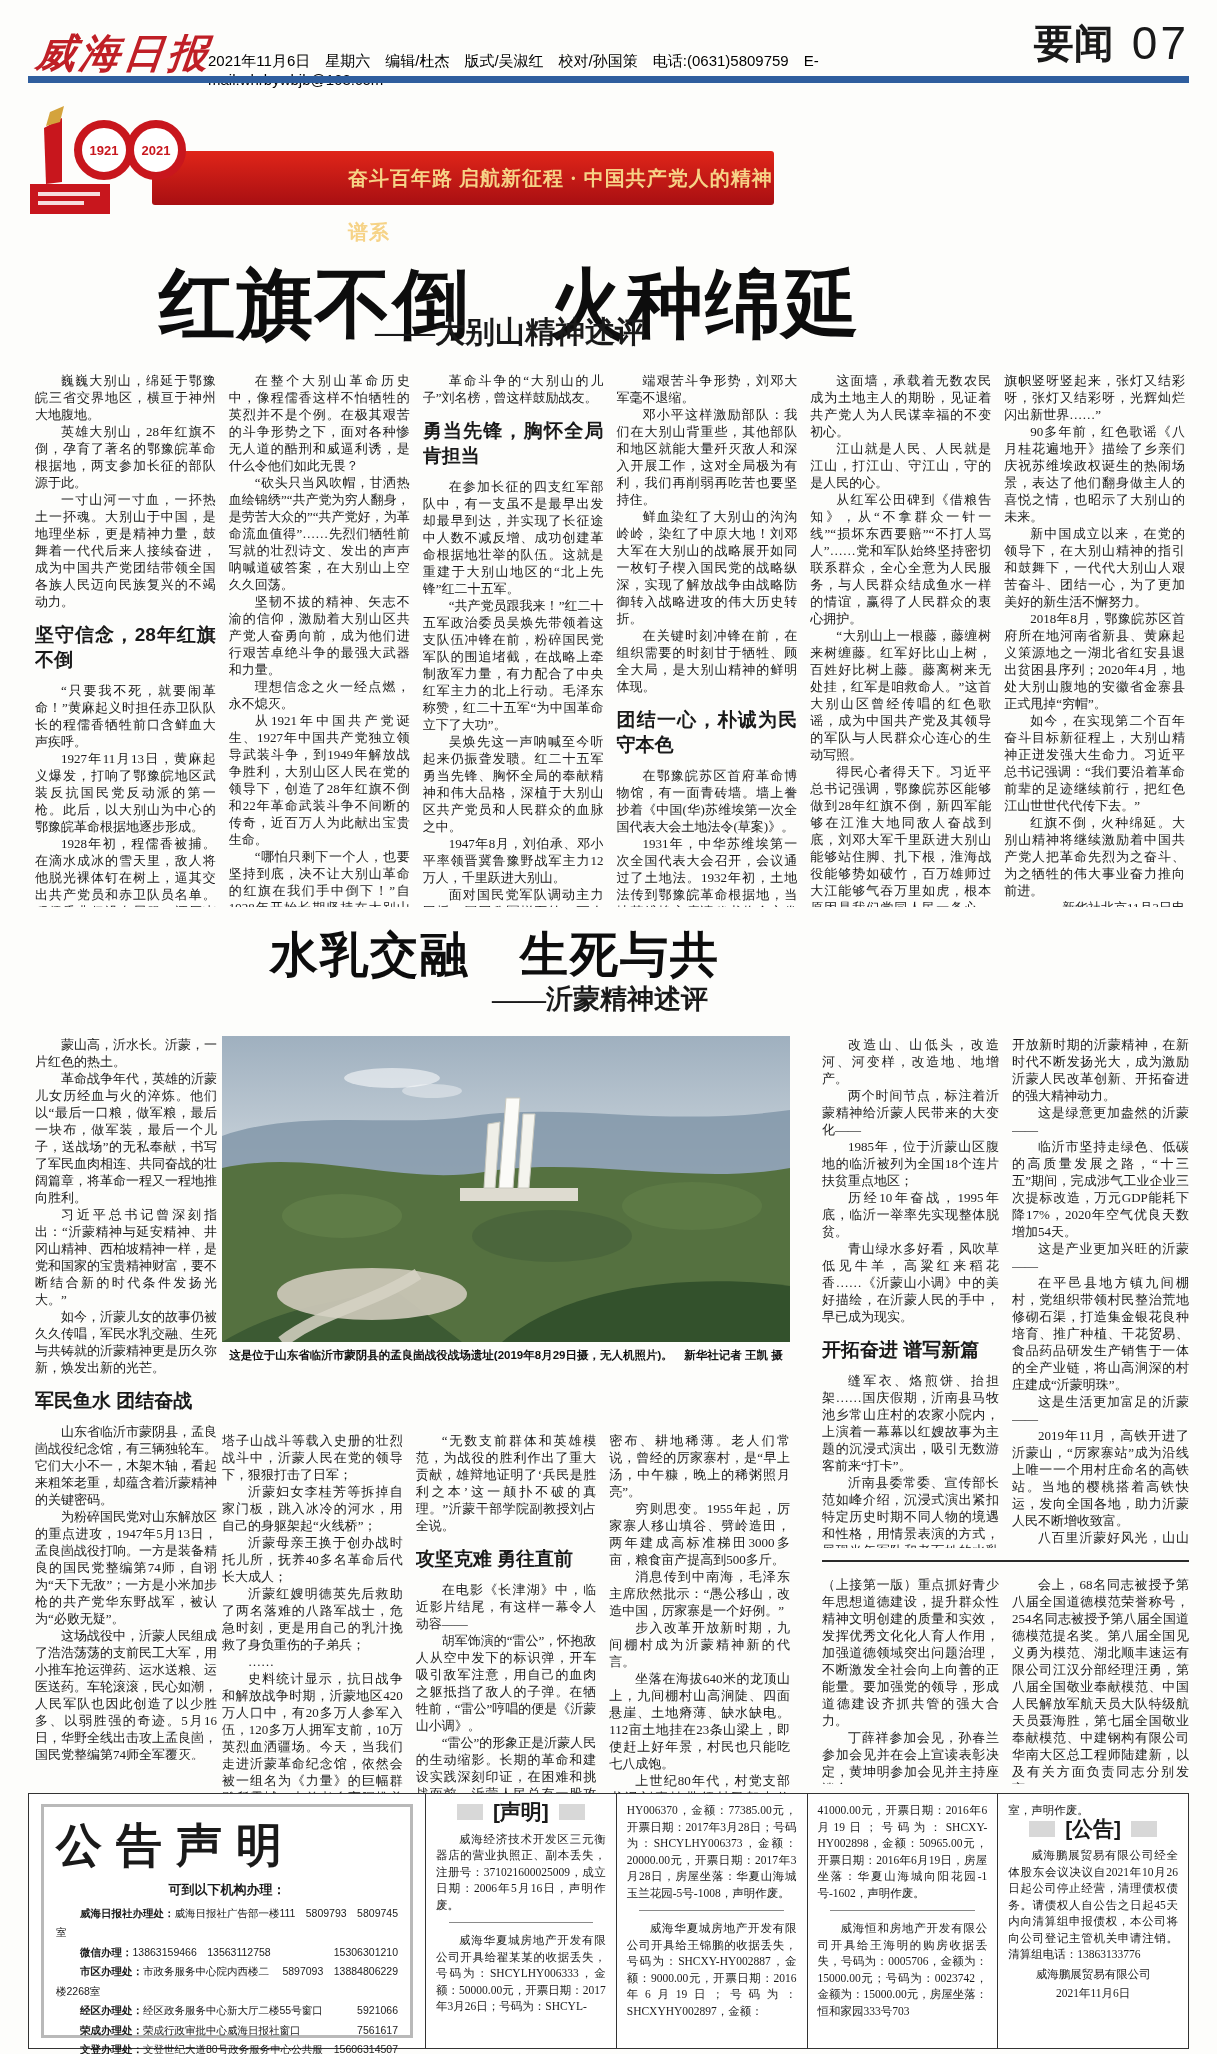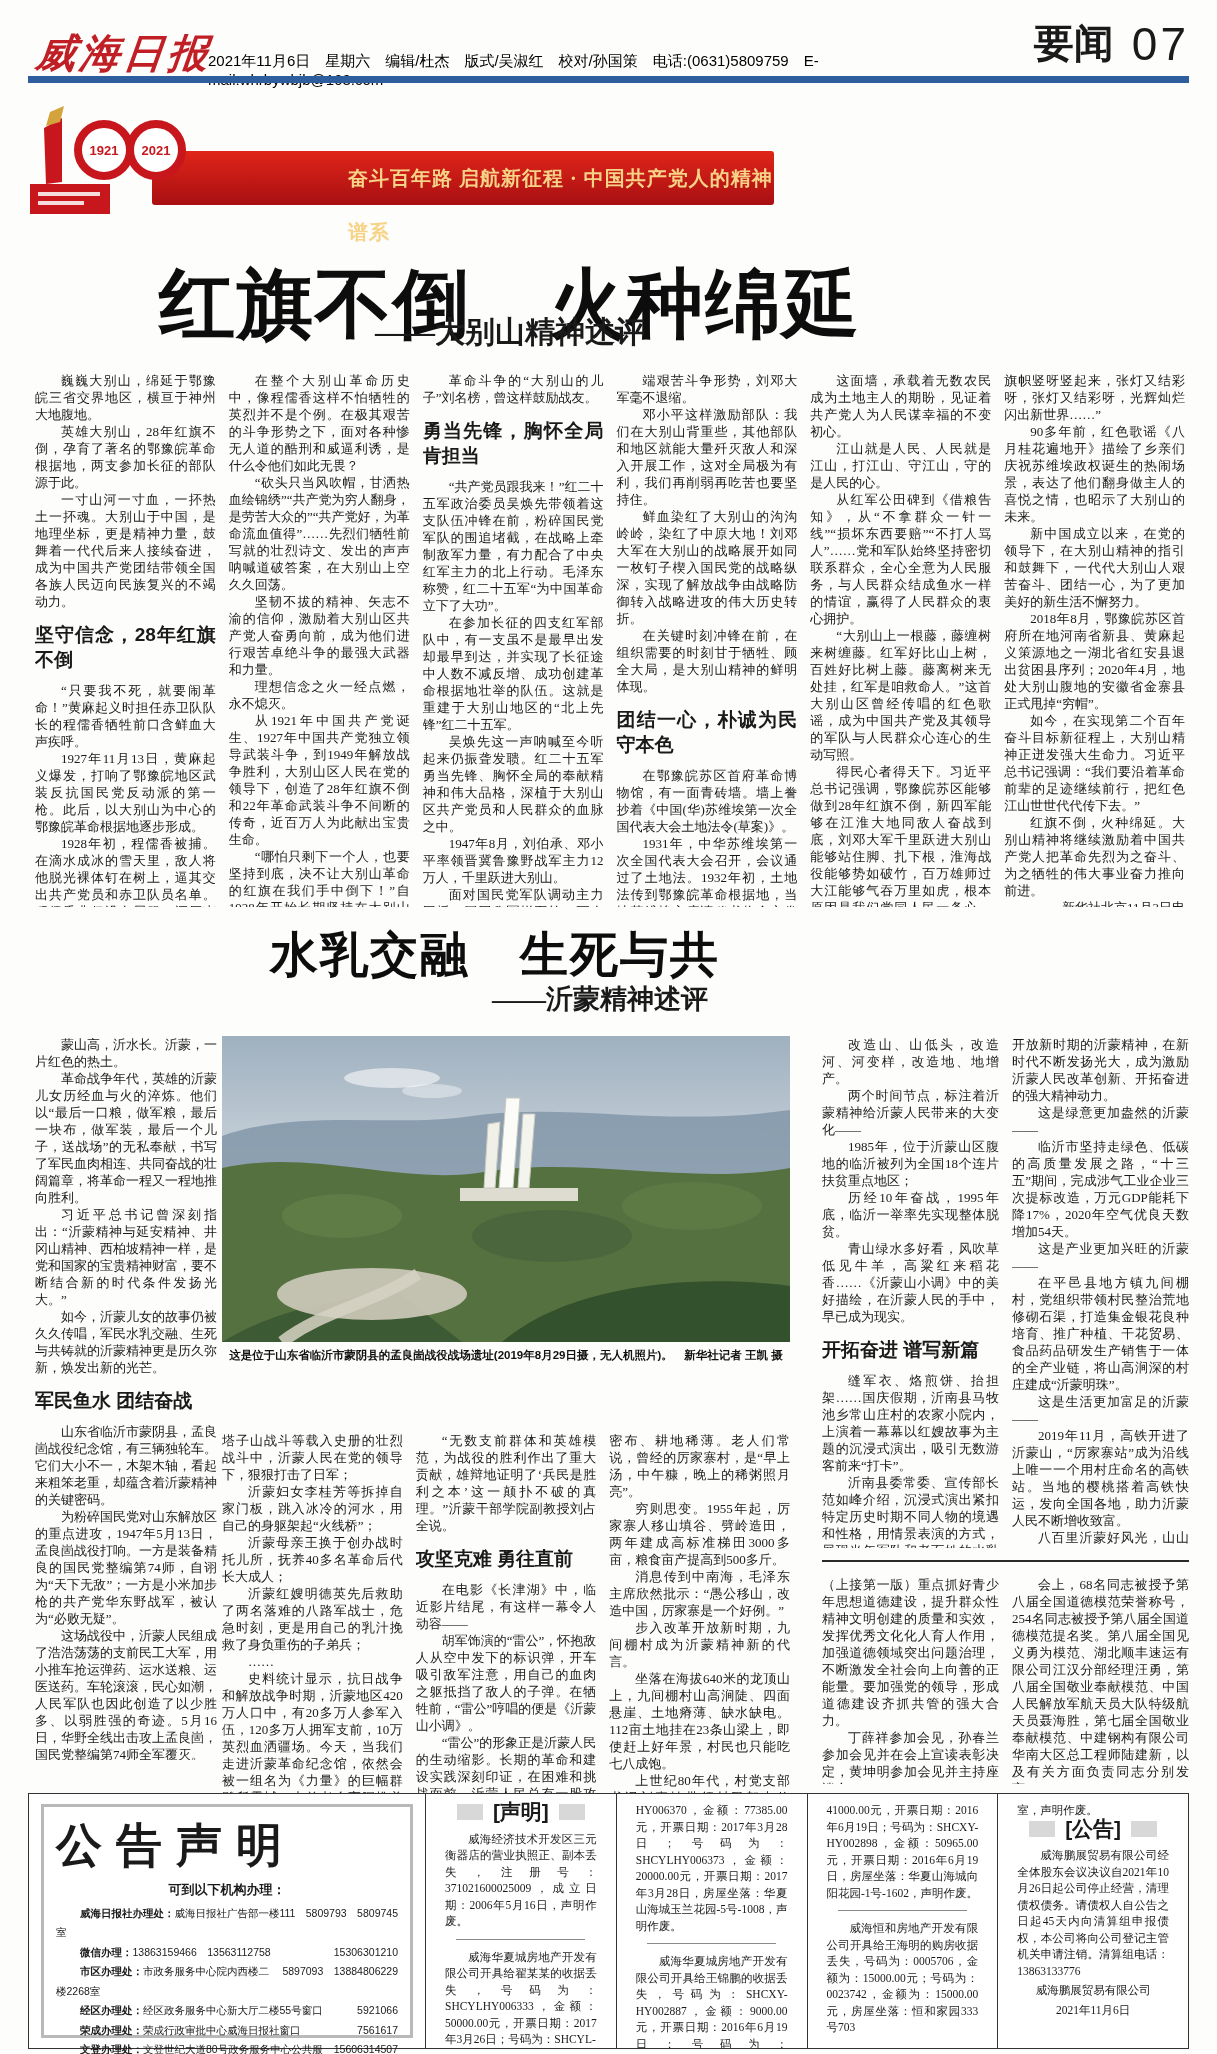--- a/index.html
+++ b/index.html
@@ -4,21 +4,21 @@
 <style>
   html,body{margin:0;padding:0;background:#e8e8e6;}
   #page{position:relative;width:1217px;height:2054px;background:#fdfdfb;margin:0 auto;overflow:hidden;
         font-family:"Liberation Serif","DejaVu Serif",serif;color:#1a1a1a;}
   .abs{position:absolute;}
   
   #masthead{left:36px;top:26px;font-style:italic;font-weight:700;font-size:40px;color:#c01f26;
             letter-spacing:4px;transform:skewX(-6deg);}
   #dateline{left:208px;top:52px;width:780px;font-family:"Liberation Sans","DejaVu Sans",sans-serif;
             font-size:15px;color:#000000;}
-  #secpage{right:28px;top:16px;display:flex;align-items:center;gap:18px;}
+  #secpage{right:28px;top:16px;display:flex;align-items:flex-start;gap:18px;}
   #secpage .sec{font-family:"Liberation Sans","DejaVu Sans",sans-serif;font-weight:700;font-size:40px;}
   #secpage .pg{font-family:"Liberation Sans","DejaVu Sans",sans-serif;font-weight:400;font-size:46px;letter-spacing:3px;}
   #hrule{left:28px;top:76px;width:1161px;height:7px;background:#2f5e9e;}
   
   #bannerstrip{left:152px;top:151px;width:622px;height:54px;background:linear-gradient(180deg,#e02519,#a80f12);
                border-radius:3px;line-height:54px;padding-left:196px;box-sizing:border-box;
                font-weight:700;font-size:20px;letter-spacing:1px;color:#f6d387;
                font-family:"Liberation Serif","DejaVu Serif",serif;}
   #emblem{left:30px;top:96px;width:160px;height:120px;}
   
@@ -47,21 +47,21 @@
   
   #notices{left:28px;top:1793px;width:1161px;height:256px;border:1px solid #333;box-sizing:border-box;
            display:flex;background:#fff;}
   #agbox{width:372px;margin:10px 12px;border:3px solid #b9b9b9;padding:2px 12px 4px;box-sizing:border-box;}
   #agtitle{text-align:left;font-weight:700;font-size:46px;letter-spacing:14px;margin-top:6px;}
   #agsub{text-align:center;font-family:"Liberation Sans","DejaVu Sans",sans-serif;font-weight:700;
          font-size:13px;margin:4px 0 5px;}
   .ag-row{display:flex;font-family:"Liberation Sans","DejaVu Sans",sans-serif;font-size:10.5px;line-height:1.85;}
   .ag-row b{font-weight:700;margin-left:24px;}
   .ag-tel{margin-left:auto;white-space:pre;padding-left:8px;}
-  .st-col{flex:1;border-left:1px solid #333;padding:8px 19px;box-sizing:border-box;overflow:hidden;
+  .st-col{flex:1;border-left:1px solid #333;padding:8px 10px;box-sizing:border-box;overflow:hidden;
           font-size:11.5px;line-height:16.5px;text-align:justify;}
   .st-col p{margin:0;text-indent:2em;}
   .st-col p.cont{text-indent:0;}
   .st-col p.sig{text-align:center;text-indent:0;margin-top:3px;}
   .sep{border-top:1px solid #8a8a8a;width:85%;margin:9px auto;}
   .notice-hdr{display:flex;justify-content:center;align-items:center;gap:10px;
               font-family:"Liberation Sans","DejaVu Sans",sans-serif;font-size:21px;font-weight:700;margin:2px 0 10px;}
   .graybox{display:inline-block;width:26px;height:16px;background:#d8d8d8;}
 </style>
 </head>
@@ -108,22 +108,22 @@
         <p>在整个大别山革命历史中，像程儒香这样不怕牺牲的英烈并不是个例。在极其艰苦的斗争形势之下，面对各种惨无人道的酷刑和威逼利诱，是什么令他们如此无畏？</p>
         <p>“砍头只当风吹帽，甘洒热血绘锦绣”“共产党为穷人翻身，是劳苦大众的”“共产党好，为革命流血值得”……先烈们牺牲前写就的壮烈诗文、发出的声声呐喊道破答案，在大别山上空久久回荡。</p>
         <p>坚韧不拔的精神、矢志不渝的信仰，激励着大别山区共产党人奋勇向前，成为他们进行艰苦卓绝斗争的最强大武器和力量。</p>
         <p>理想信念之火一经点燃，永不熄灭。</p>
         <p>从1921年中国共产党诞生、1927年中国共产党独立领导武装斗争，到1949年解放战争胜利，大别山区人民在党的领导下，创造了28年红旗不倒和22年革命武装斗争不间断的传奇，近百万人为此献出宝贵生命。</p>
         <p>“哪怕只剩下一个人，也要坚持到底，决不让大别山革命的红旗在我们手中倒下！”自1928年开始长期坚持在大别山地区开展</p>
       </div>
     <div class="a-col">
         <p>革命斗争的“大别山的儿子”刘名榜，曾这样鼓励战友。</p>
         <h3 class="col-subhead">勇当先锋，胸怀全局肯担当</h3>
+        <p>在参加长征的四支红军部队中，有一支虽不是最早出发却最早到达，并实现了长征途中人数不减反增、成功创建革命根据地壮举的队伍。这就是重建于大别山地区的“北上先锋”红二十五军。</p>
         <p>“共产党员跟我来！”红二十五军政治委员吴焕先带领着这支队伍冲锋在前，粉碎国民党军队的围追堵截，在战略上牵制敌军力量，有力配合了中央红军主力的北上行动。毛泽东称赞，红二十五军“为中国革命立下了大功”。</p>
-        <p>在参加长征的四支红军部队中，有一支虽不是最早出发却最早到达，并实现了长征途中人数不减反增、成功创建革命根据地壮举的队伍。这就是重建于大别山地区的“北上先锋”红二十五军。</p>
         <p>吴焕先这一声呐喊至今听起来仍振聋发聩。红二十五军勇当先锋、胸怀全局的奉献精神和伟大品格，深植于大别山区共产党员和人民群众的血脉之中。</p>
         <p>1947年8月，刘伯承、邓小平率领晋冀鲁豫野战军主力12万人，千里跃进大别山。</p>
         <p>面对国民党军队调动主力回援、围困敌军增至约20万人的极</p>
       </div>
     <div class="a-col">
         <p>端艰苦斗争形势，刘邓大军毫不退缩。</p>
         <p>邓小平这样激励部队：我们在大别山背重些，其他部队和地区就能大量歼灭敌人和深入开展工作，这对全局极为有利，我们再削弱再吃苦也要坚持住。</p>
         <p>鲜血染红了大别山的沟沟岭岭，染红了中原大地！刘邓大军在大别山的战略展开如同一枚钉子楔入国民党的战略纵深，实现了解放战争由战略防御转入战略进攻的伟大历史转折。</p>
         <p>在关键时刻冲锋在前，在组织需要的时刻甘于牺牲、顾全大局，是大别山精神的鲜明体现。</p>
         <h3 class="col-subhead">团结一心，朴诚为民守本色</h3>

